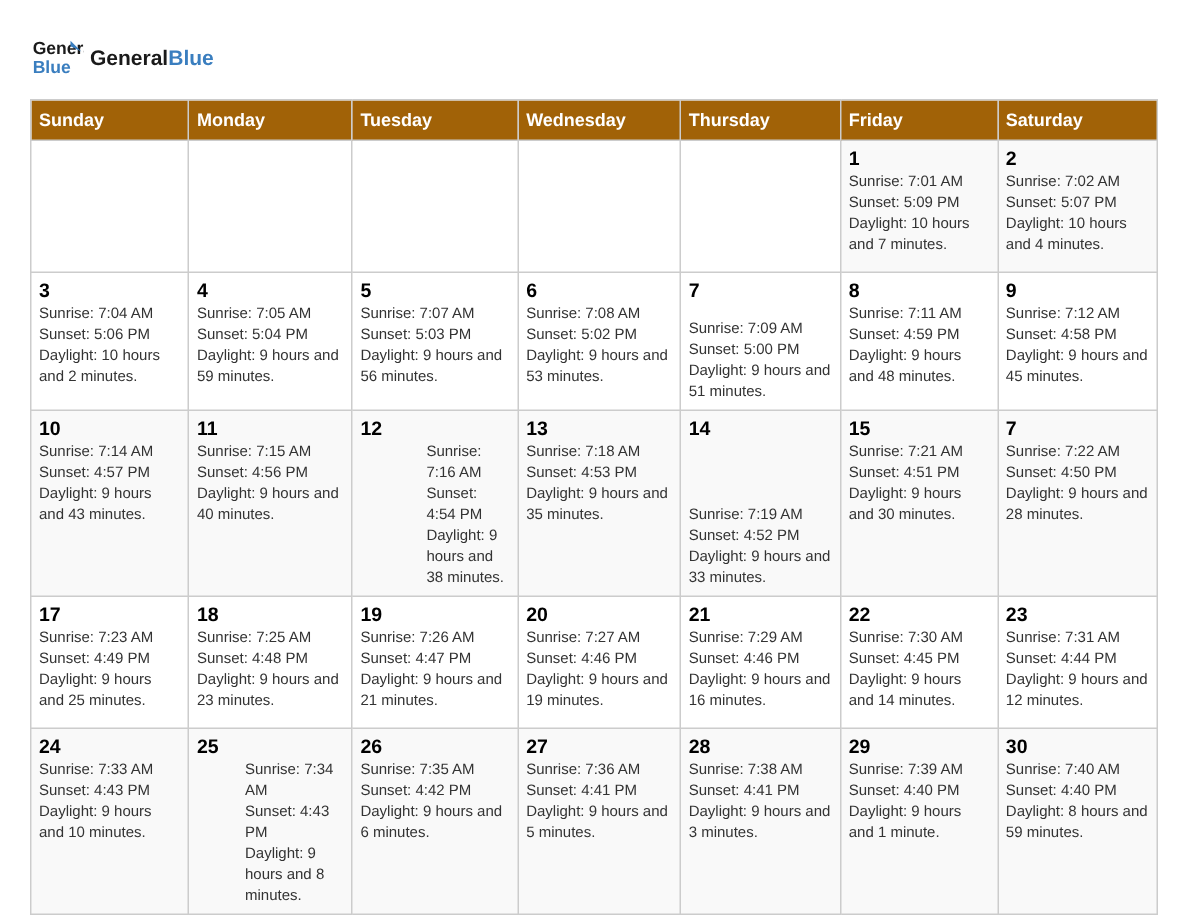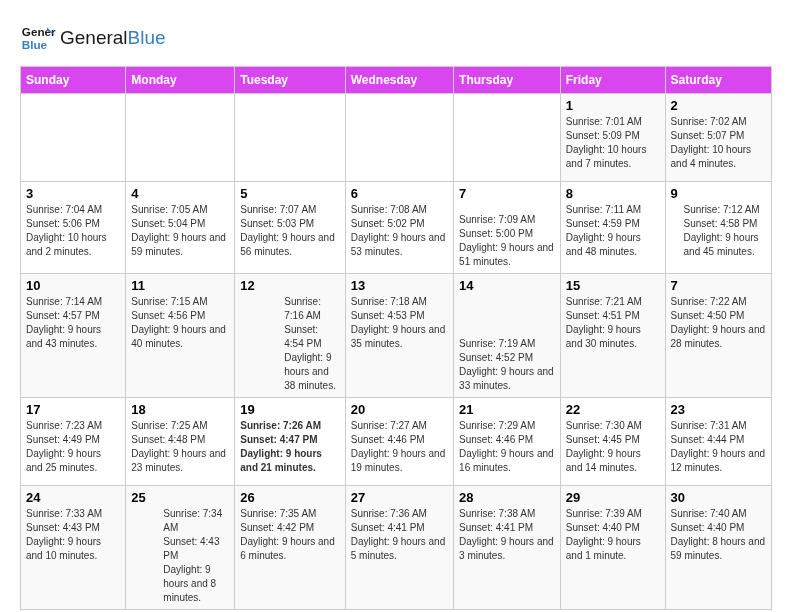--- a/index.html
+++ b/index.html
@@ -36,21 +36,21 @@
     .location-title {
       font-size: 16px;
       color: #555;
     }
     table {
       width: 100%;
       border-collapse: collapse;
       font-size: 11px;
     }
     thead tr th {
-      background-color: #d946ef;
+      background-color: #a16207;
       color: white;
       text-align: left;
       padding: 6px 5px;
       font-size: 12px;
       font-weight: bold;
       border: 1px solid #ccc;
     }
     tbody tr td {
       vertical-align: top;
       border: 1px solid #ccc;
@@ -80,21 +80,21 @@
 <body>
 
 <div class="header-area">
   <div class="logo">
     <svg class="logo-icon" viewBox="0 0 40 40" xmlns="http://www.w3.org/2000/svg">
       <text x="2" y="18" font-size="13" font-weight="bold" fill="#1a1a1a">General</text>
       <text x="2" y="32" font-size="13" font-weight="bold" fill="#3a7ebf">Blue</text>
       <polygon points="30,8 38,16 30,12" fill="#3a7ebf"></polygon>
     </svg>
     <div>
-      <div style="font-size:19px;font-weight:normal;color:#1a1a1a;">General<span style="color:#3a7ebf;">Blue</span></div>
+      <div style="font-size:14px;font-weight:bold;color:#1a1a1a;">General<span style="color:#3a7ebf;">Blue</span></div>
     </div>
   </div>
   <div class="title-area">
     <div class="month-title"></div>
     <div class="location-title"></div>
   </div>
 </div>
 
 <table>
   <thead>
@@ -160,21 +160,21 @@
 Daylight: 9 hours and 51 minutes.</div>
         </td>
         <td>
           <div class="day-num">8</div>
           <div class="day-info" style="white-space: pre-line;">Sunrise: 7:11 AM
 Sunset: 4:59 PM
 Daylight: 9 hours and 48 minutes.</div>
         </td>
         <td>
           <div class="day-num">9</div>
-          <div class="day-info" style="white-space: pre-line; margin-left: 13px;">Sunrise: 7:12 AM
+          <div class="day-info" style="white-space: pre-line;">Sunrise: 7:12 AM
 Sunset: 4:58 PM
 Daylight: 9 hours and 45 minutes.</div>
         </td>
       </tr>
       <tr>
         <td>
           <div class="day-num">10</div>
           <div class="day-info" style="white-space: pre-line;">Sunrise: 7:14 AM
 Sunset: 4:57 PM
 Daylight: 9 hours and 43 minutes.</div>
@@ -224,21 +224,21 @@
 Daylight: 9 hours and 25 minutes.</div>
         </td>
         <td>
           <div class="day-num">18</div>
           <div class="day-info" style="white-space: pre-line;">Sunrise: 7:25 AM
 Sunset: 4:48 PM
 Daylight: 9 hours and 23 minutes.</div>
         </td>
         <td>
           <div class="day-num">19</div>
-          <div class="day-info" style="white-space: pre-line; font-weight: bold;">Sunrise: 7:26 AM
+          <div class="day-info" style="white-space: pre-line;">Sunrise: 7:26 AM
 Sunset: 4:47 PM
 Daylight: 9 hours and 21 minutes.</div>
         </td>
         <td>
           <div class="day-num">20</div>
           <div class="day-info" style="white-space: pre-line;">Sunrise: 7:27 AM
 Sunset: 4:46 PM
 Daylight: 9 hours and 19 minutes.</div>
         </td>
         <td>

